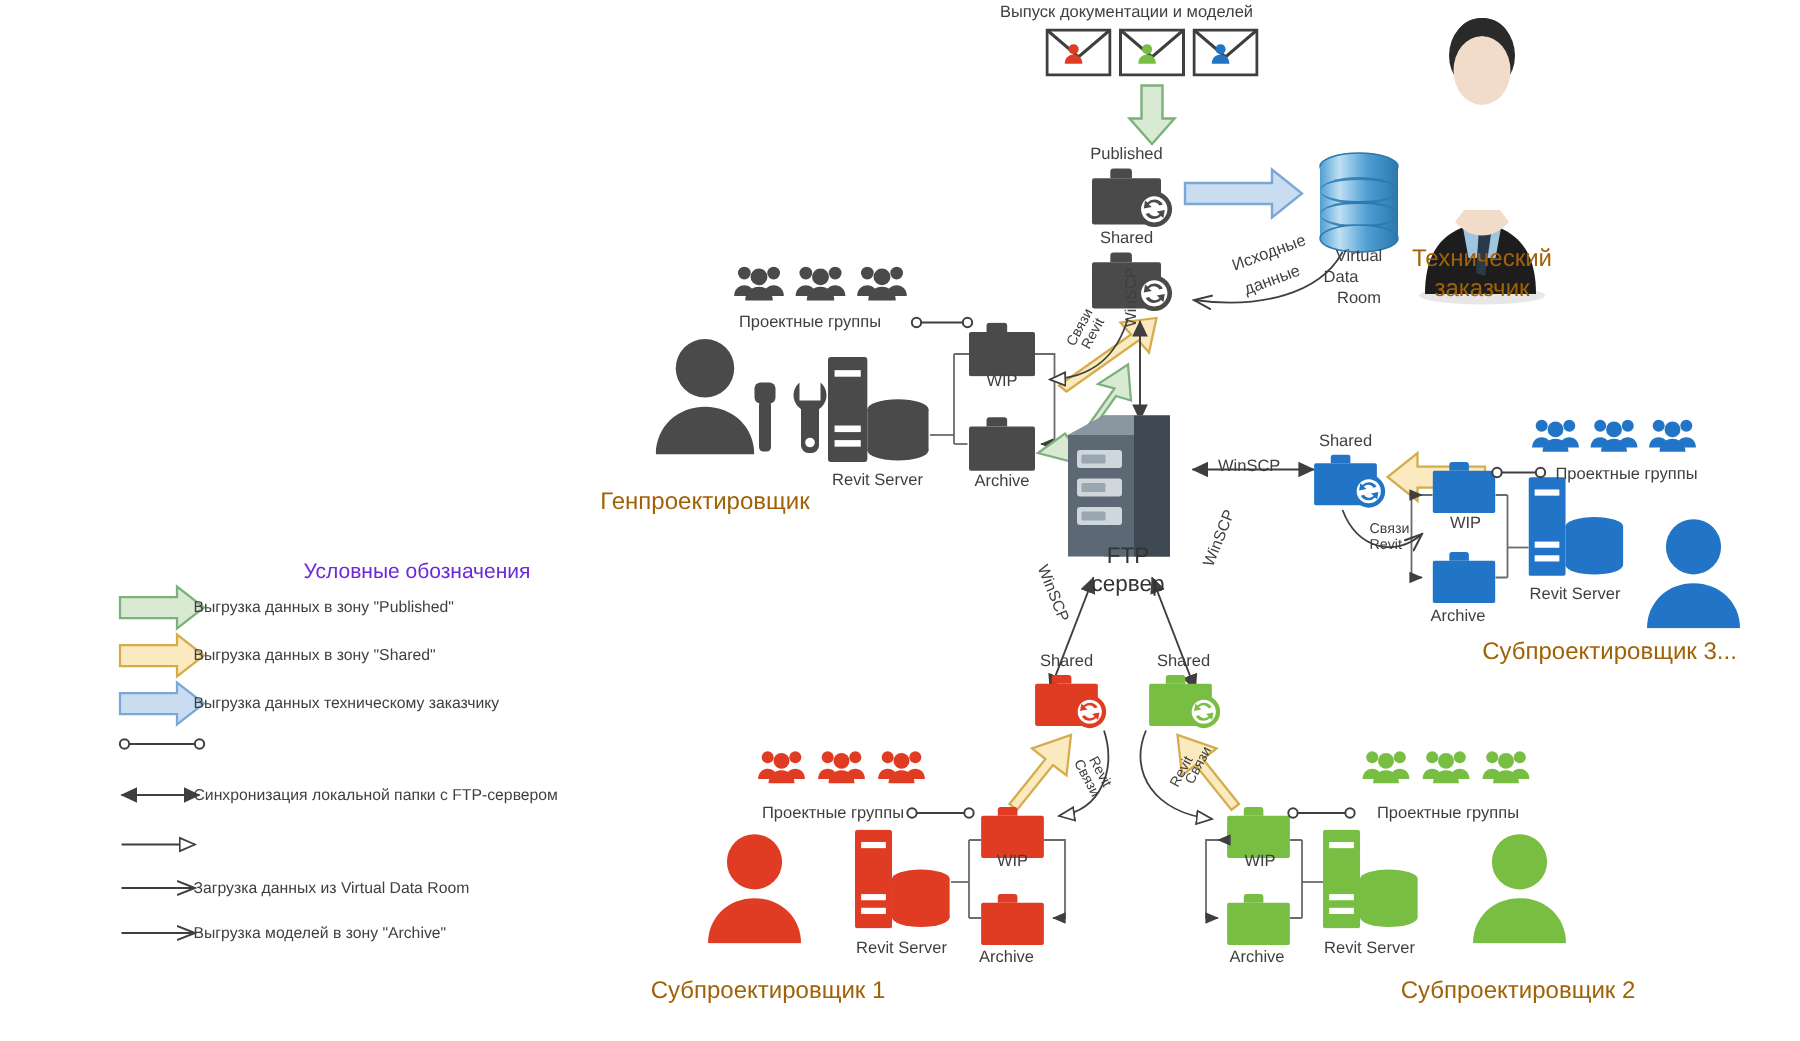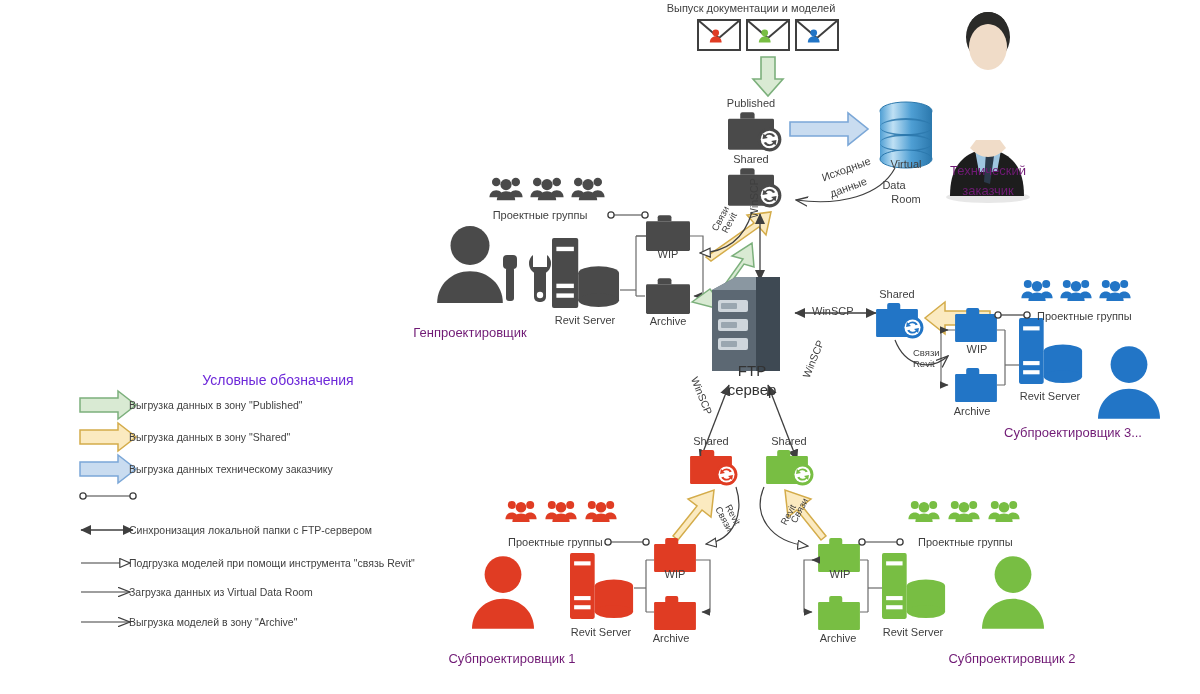--- a/index.html
+++ b/index.html
@@ -3,21 +3,21 @@
 <meta charset="utf-8">
 <style>
   html,body{margin:0;padding:0;background:#ffffff;}
   body{width:1200px;height:694px;position:relative;overflow:hidden;
        font-family:"Liberation Sans","DejaVu Sans",sans-serif;color:#3f3f3f;}
   #stage{position:absolute;left:0;top:0;width:1200px;height:694px;}
   svg.layer{position:absolute;left:0;top:0;width:1200px;height:694px;overflow:visible;}
   .lbl{position:absolute;white-space:nowrap;font-size:11px;color:#3f3f3f;line-height:1.15;}
   .lbl.c{transform:translateX(-50%);text-align:center;}
   .big{font-size:15px;color:#333;}
-  .mid{font-size:13px;color:#701a75;}
+  .mid{font-size:16px;color:#a16207;}
   .legend-title{font-size:14px;color:#6d28d9;}
   .legend-txt{font-size:10.5px;color:#3f3f3f;}
   .rot-winscp{font-size:10.5px;}
 </style>
 </head>
 <body>
 
 <div id="stage">
 
   <svg class="layer" viewBox="0 0 1200 694">
@@ -329,21 +329,21 @@
       <line x1="81" y1="592" x2="130" y2="592" stroke="#3f3f3f" stroke-width="1.2" marker-end="url(#mk-arrow-thin)"></line>
       <line x1="81" y1="622" x2="130" y2="622" stroke="#3f3f3f" stroke-width="1.2" marker-end="url(#mk-arrow-thin)"></line>
     </g>
   </svg>
 
   <div class="lbl c" style="left:751px;top:2px;">Выпуск документации и моделей</div>
 
   <div class="lbl c" style="left:751px;top:97px;">Published</div>
   <div class="lbl c" style="left:751px;top:153px;">Shared</div>
 
-  <div class="lbl c" style="left:906px;top:158px;">Virtual</div>
+  <div class="lbl c" style="left:906px;top:165px;">Virtual</div>
   <div class="lbl c" style="left:894px;top:179px;">Data</div>
   <div class="lbl c" style="left:906px;top:193px;">Room</div>
 
   <div class="lbl" style="left:820px;top:172px;transform:rotate(-20deg);transform-origin:left top;">Исходные</div>
   <div class="lbl" style="left:828px;top:188px;transform:rotate(-20deg);transform-origin:left top;">данные</div>
 
   <div class="lbl c mid" style="left:988px;top:164px;">Технический</div>
   <div class="lbl c mid" style="left:988px;top:184px;">заказчик</div>
 
   <div class="lbl c" style="left:540px;top:209px;">Проектные группы</div>
@@ -387,17 +387,16 @@
   <div class="lbl c mid" style="left:1012px;top:652px;">Субпроектировщик 2</div>
   <div class="lbl" style="left:789px;top:520px;font-size:9.5px;transform:rotate(-62deg);transform-origin:left top;">Связи</div>
   <div class="lbl" style="left:779px;top:522px;font-size:9.5px;transform:rotate(-62deg);transform-origin:left top;">Revit</div>
 
   <div class="lbl c legend-title" style="left:278px;top:372px;">Условные обозначения</div>
 
   <div class="lbl legend-txt" style="left:129px;top:399px;">Выгрузка данных в зону "Published"</div>
   <div class="lbl legend-txt" style="left:129px;top:431px;">Выгрузка данных в зону "Shared"</div>
   <div class="lbl legend-txt" style="left:129px;top:463px;">Выгрузка данных техническому заказчику</div>
   <div class="lbl legend-txt" style="left:129px;top:524px;">Синхронизация локальной папки с FTP-сервером</div>
-  <div class="lbl legend-txt" style="left:129px;top:557px;">Подгрузка моделей при помощи инструмента "связь Revit"</div>
   <div class="lbl legend-txt" style="left:129px;top:586px;">Загрузка данных из Virtual Data Room</div>
   <div class="lbl legend-txt" style="left:129px;top:616px;">Выгрузка моделей в зону "Archive"</div>
 
 </div>
 
 </body></html>

